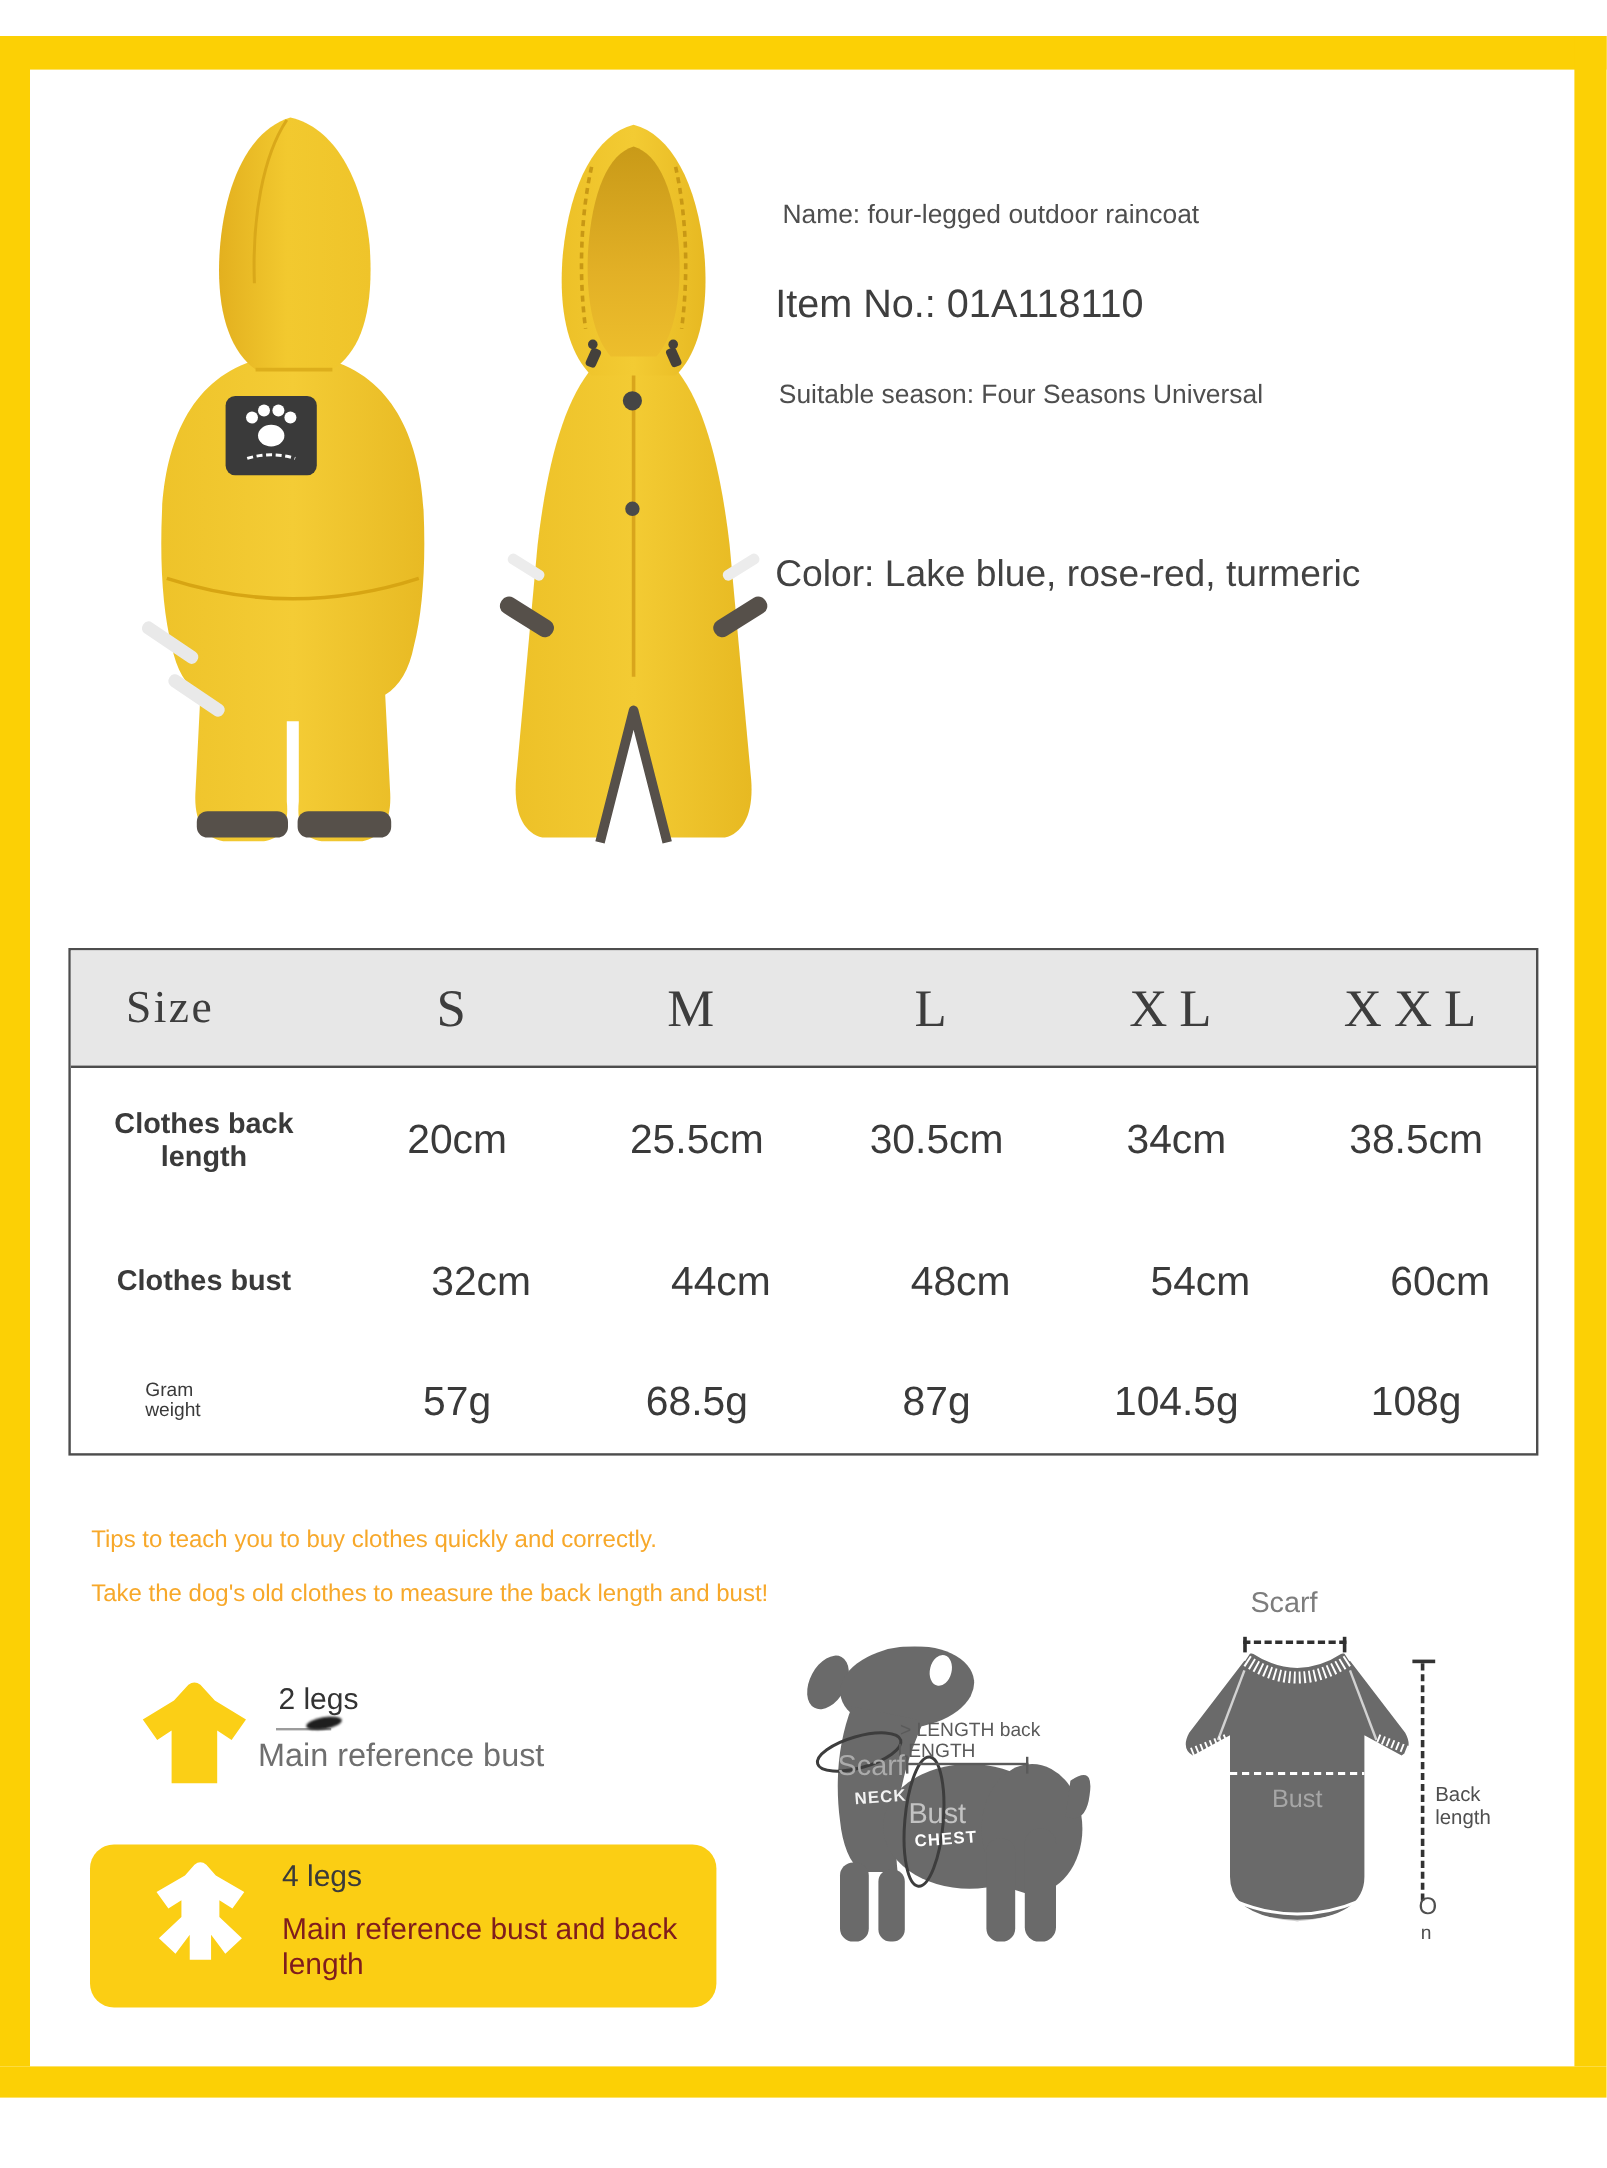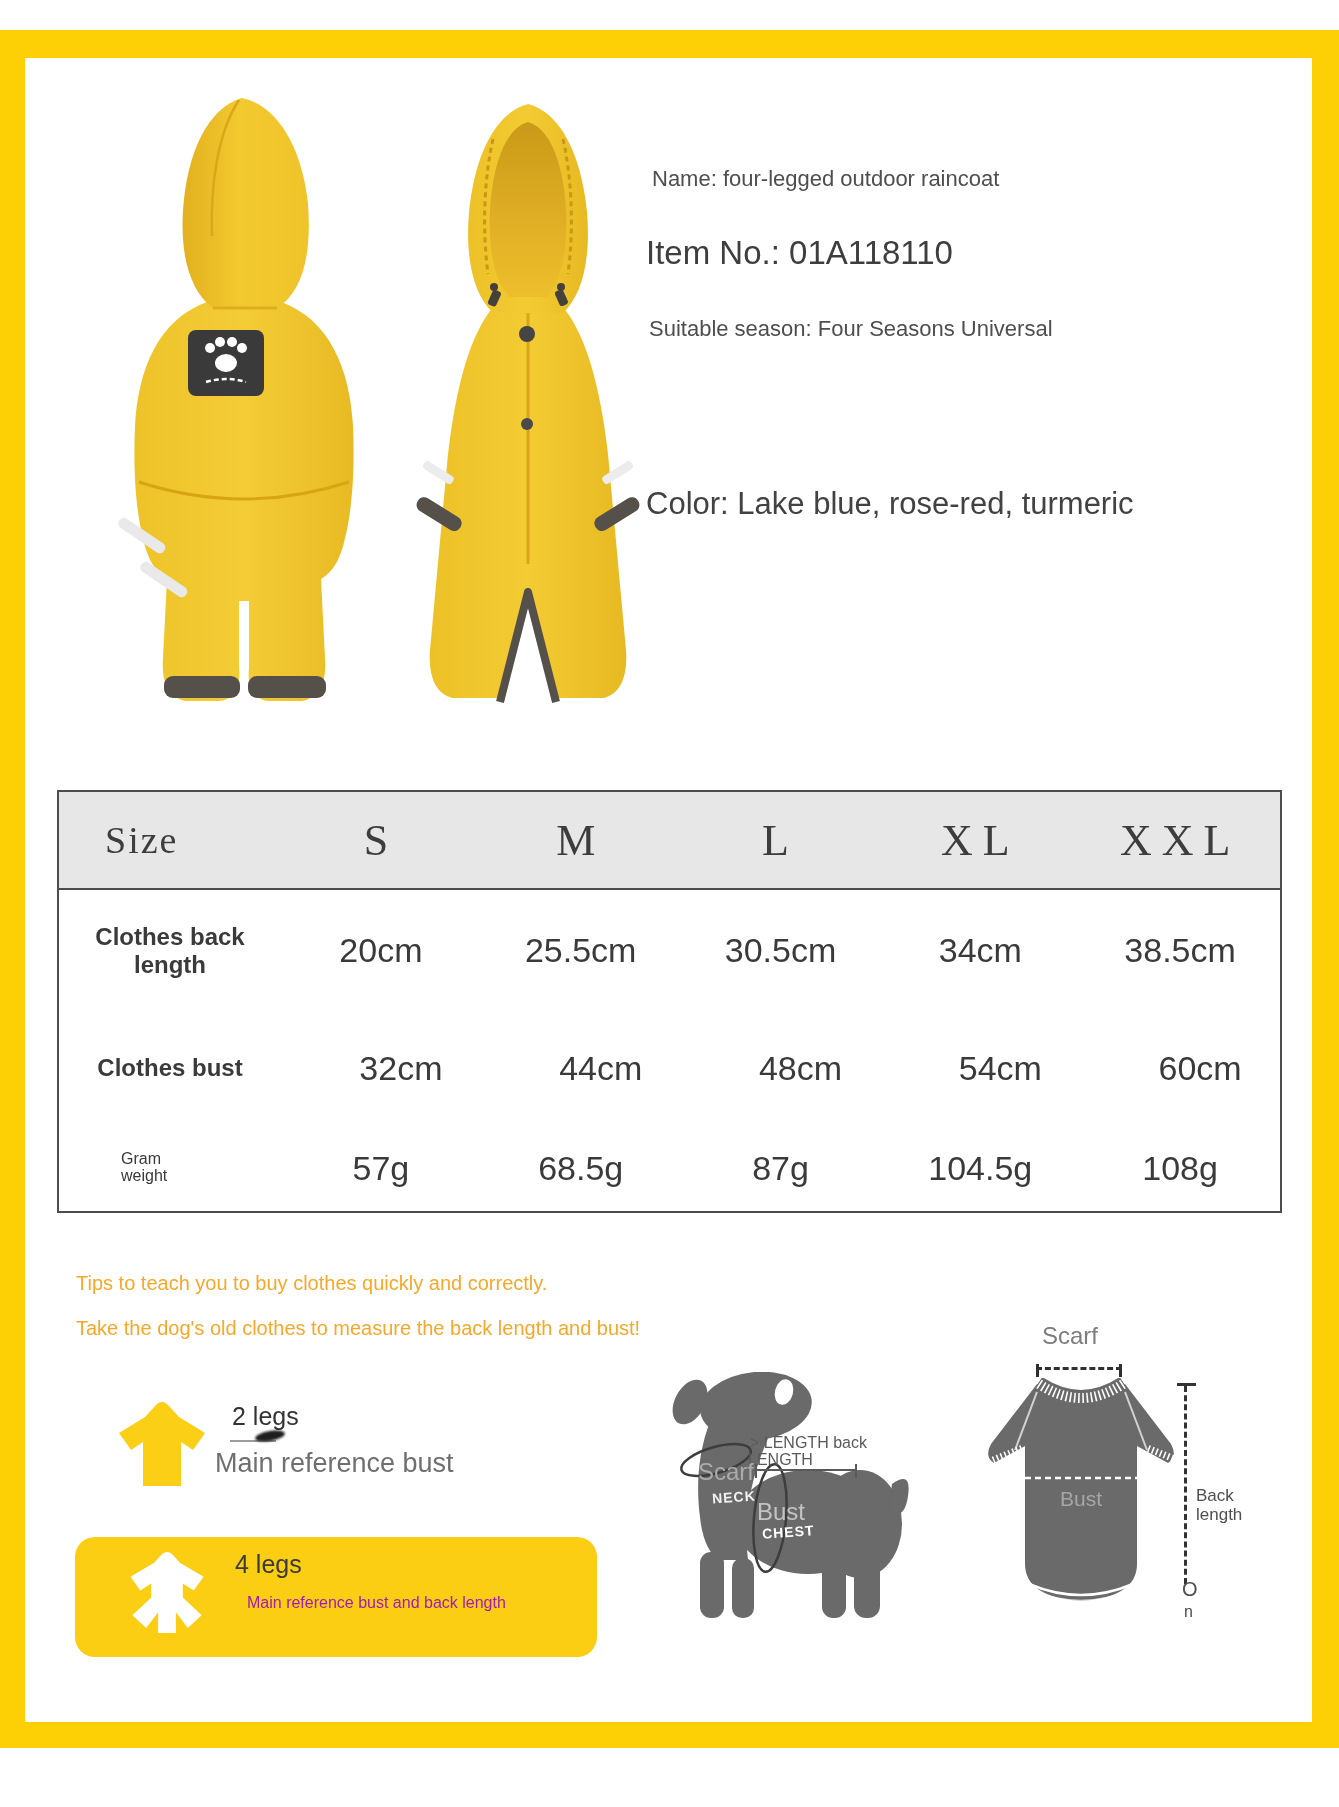--- a/index.html
+++ b/index.html
@@ -22,21 +22,21 @@
 
   
   .photo-back{left:92px;top:86px;width:300px;height:620px;}
   .photo-front{left:398px;top:94px;width:260px;height:610px;}
 
   
   .i-name{left:652px;top:166px;font-size:22px;color:#4e4e4e;}
   .i-item{left:646px;top:234px;font-size:33px;color:#3e3e3e;}
   .i-season{left:649px;top:316px;font-size:22px;color:#4e4e4e;}
   .i-fabric{left:646px;top:386px;font-size:31px;color:#424242;}
-  .i-color{left:646px;top:460px;font-size:31px;color:#424242;margin-top:26px;}
+  .i-color{left:646px;top:460px;font-size:31px;color:#424242;}
   .i-size{left:646px;top:546px;font-size:31px;color:#424242;}
 
   
   .size-table{left:57px;top:790px;width:1225px;height:423px;border:2px solid #4d4d4d;
               box-sizing:border-box;display:flex;flex-direction:column;}
   .thead{display:grid;grid-template-columns:222px repeat(5,1fr);height:96px;background:#E7E7E7;
          border-bottom:2px solid #4d4d4d;align-items:center;flex:none;}
   .th{text-align:center;font-size:44px;letter-spacing:10px;color:#3d3d3d;font-family:Liberation Serif, serif;}
   .th-size{text-align:left;padding-left:46px;font-size:38px;letter-spacing:2px;}
   .trow{display:grid;grid-template-columns:222px repeat(5,1fr);align-items:center;}
@@ -52,24 +52,24 @@
 
   
   .icon2{left:112px;top:1397px;width:100px;height:92px;}
   .l2-title{left:232px;top:1402px;font-size:25px;color:#333;}
   .l2-line{left:230px;top:1440px;width:46px;height:2px;background:#9c9c9c;}
   .l2-smudge{left:255px;top:1431px;width:30px;height:10px;background:#1e1e1e;border-radius:50%;
              transform:rotate(-10deg);filter:blur(1px);}
   .l2-desc{left:215px;top:1448px;font-size:27px;color:#6f6f6f;}
 
   
-  .l4-bar{left:75px;top:1537px;width:522px;height:120px;background:var(--guide-yellow);border-radius:20px;}
+  .l4-bar{left:75px;top:1537px;width:522px;height:136px;background:var(--guide-yellow);border-radius:20px;}
   .icon4{position:absolute;left:42px;top:11px;width:100px;height:87px;}
   .l4-title{position:absolute;left:160px;top:13px;font-size:25px;color:#3a3a3a;}
-  .l4-desc{position:absolute;left:160px;top:57px;font-size:16px;color:#a21caf;margin-left:12px;}
+  .l4-desc{position:absolute;left:160px;top:57px;font-size:25px;color:#7f1d1d;}
 
   
   .dog-wrap{left:598px;top:1372px;width:312px;height:252px;}
   .dog-svg{position:absolute;left:0;top:0;width:312px;height:252px;}
   .dg-lenback{position:absolute;left:152px;top:62px;font-size:16px;color:#5a5a5a;}
   .dg-length{position:absolute;left:150px;top:79px;font-size:16px;color:#5a5a5a;}
   .dg-measure{position:absolute;left:157px;top:97px;width:102px;border-top:2px solid #5a5a5a;}
   .dg-measure::before,.dg-measure::after{content:"";position:absolute;top:-7px;width:2px;height:14px;background:#5a5a5a;}
   .dg-measure::before{left:0;}.dg-measure::after{right:0;}
   .dg-scarf{position:absolute;left:100px;top:86px;font-size:24px;color:#ababab;}

